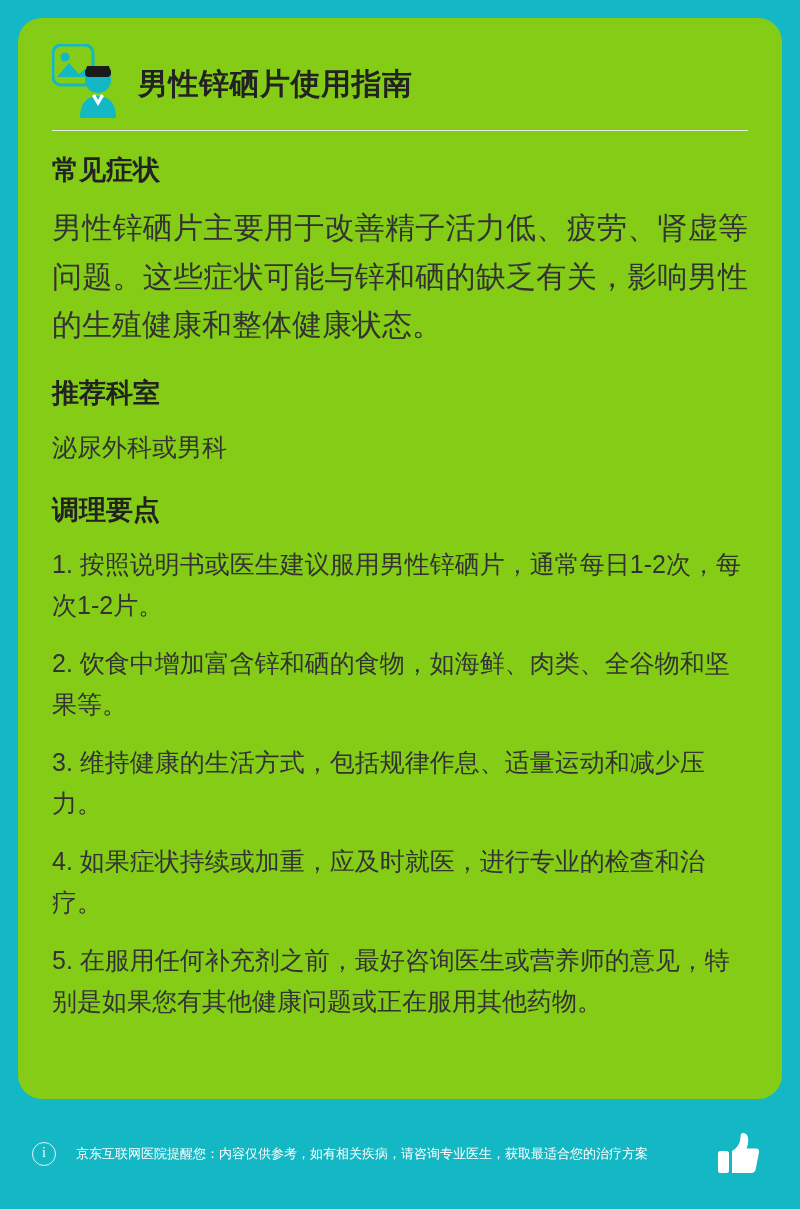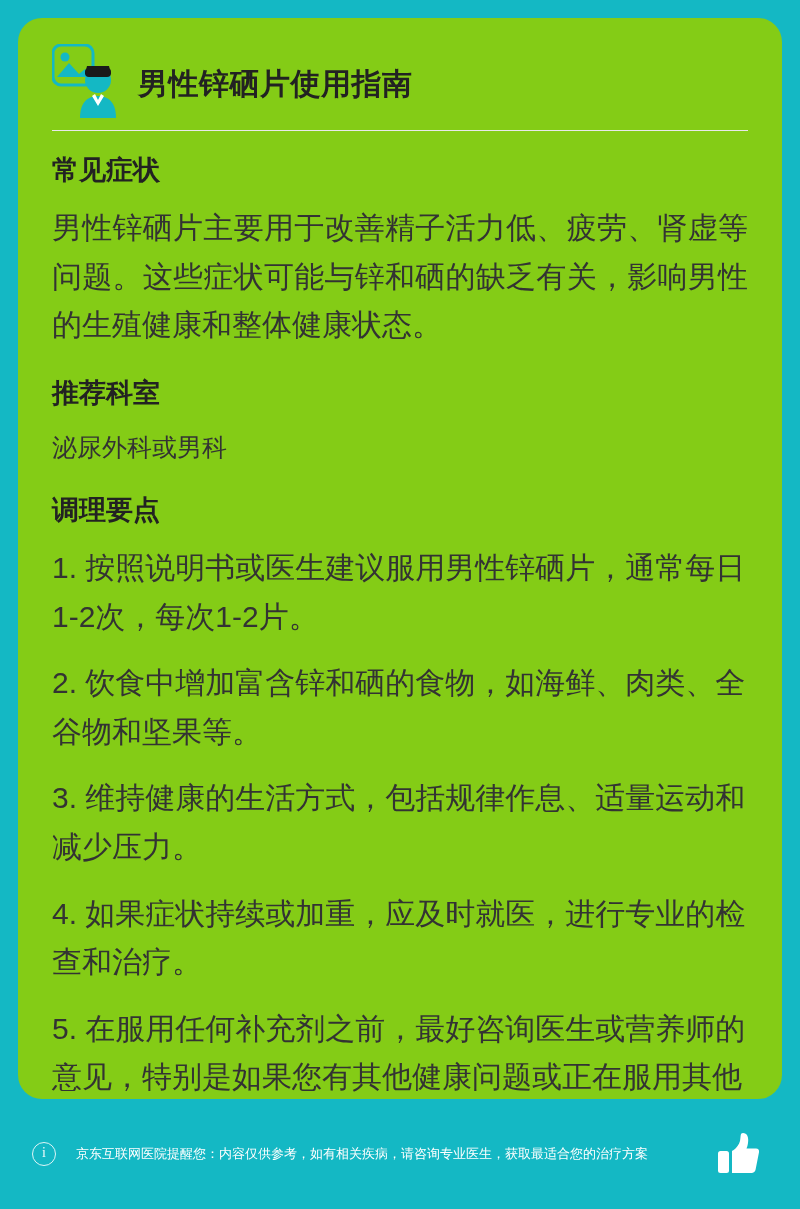--- a/index.html
+++ b/index.html
@@ -79,21 +79,21 @@
     color: #333333;
     line-height: 1.6;
     margin: 0 0 8px 0;
   }
   ol.points {
     list-style: none;
     margin: 0;
     padding: 0;
   }
   ol.points li {
-    font-size: 30px;
+    font-size: 25px;
     color: #333333;
     line-height: 1.62;
     margin-bottom: 18px;
   }
   
   .footer {
     height: 110px;
     display: flex;
     align-items: center;
     padding: 0 22px 0 14px;

